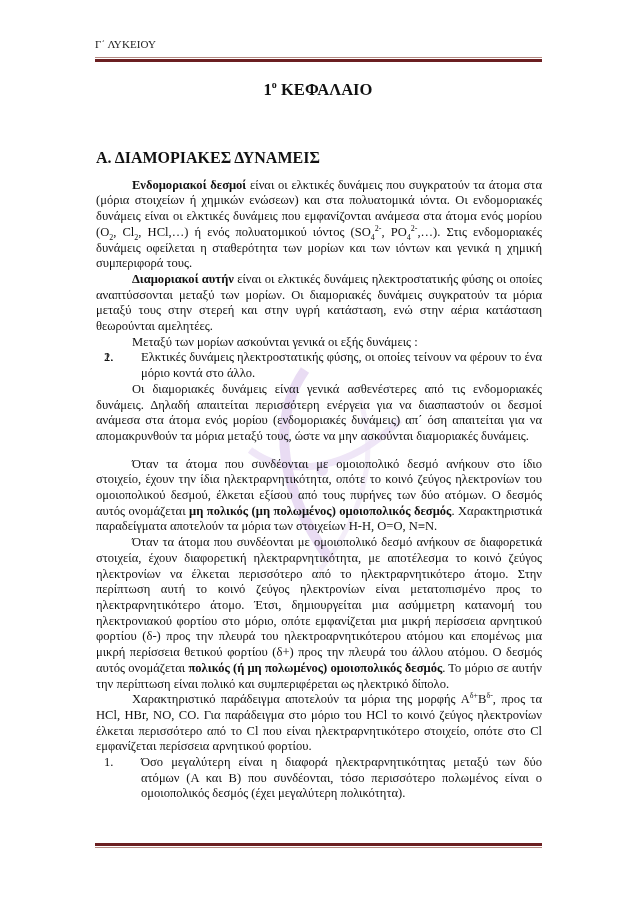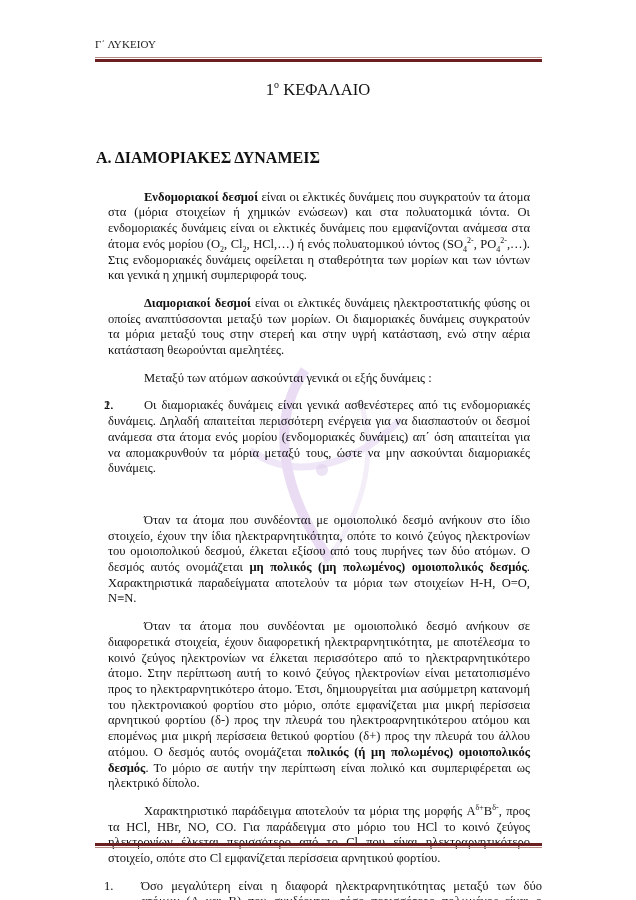--- a/index.html
+++ b/index.html
@@ -11,25 +11,25 @@
             display:flex; justify-content:space-between; font-size:11px; color:#222; letter-spacing:0.1px; }
   .rule-top { position:absolute; left:95px; right:94px; top:57px; }
   .rule-top .thin { height:1px; background:#b48a82; }
   .rule-top .thick { height:3px; background:#6b1f21; margin-top:1px; }
   .rule-bot { position:absolute; left:95px; right:94px; top:843px; }
   .rule-bot .thick { height:3px; background:#6b1f21; }
   .rule-bot .thin { height:1px; background:#b48a82; margin-top:1px; }
   .footer { position:absolute; left:96px; right:94px; top:851px; font-size:12.4px; color:#222; display:flex; }
   .footer .pnum { position:absolute; right:11px; }
   .title { position:absolute; left:80px; right:80px; top:80px; text-align:center;
-           font-weight:normal; font-size:16.6px; line-height:19px; }
+           font-weight:bold; font-size:16.6px; line-height:19px; }
   .title sup { font-size:10px; }
   .content { position:absolute; left:96px; right:94px; top:150px; font-size:12.55px; line-height:15.7px; }
   .h { font-weight:bold; font-size:16px; margin:0; }
-  p { margin:12px; text-align:justify; }
+  p { margin:0; text-align:justify; }
   .ind { text-indent:36px; }
   ol { margin:0; padding-left:0; list-style:none; }
   ol li { position:relative; padding-left:27px; margin-left:18px; text-align:justify; }
   ol li .num { position:absolute; left:-10px; }
   sub, sup { font-size:8px; line-height:0; }
   b { font-weight:bold; }
 </style>
 </head>
 <body>
 
@@ -53,27 +53,27 @@
   <div class="title">
     <div><span>1</span><sup>ο</sup><span> ΚΕΦΑΛΑΙΟ</span></div>
   </div>
 
   <div class="content">
     <p class="h">Α. ΔΙΑΜΟΡΙΑΚΕΣ ΔΥΝΑΜΕΙΣ</p>
     <div style="height:12px"></div>
 
     <p class="ind"><b>Ενδομοριακοί δεσμοί</b><span> είναι οι ελκτικές δυνάμεις που συγκρατούν τα άτομα στα (μόρια στοιχείων ή χημικών ενώσεων) και στα πολυατομικά ιόντα. Οι ενδομοριακές δυνάμεις είναι οι ελκτικές δυνάμεις που εμφανίζονται ανάμεσα στα άτομα ενός μορίου (O</span><sub>2</sub><span>, Cl</span><sub>2</sub><span>, HCl,…) ή ενός πολυατομικού ιόντος (SO</span><sub>4</sub><sup>2-</sup><span>, PO</span><sub>4</sub><sup>2-</sup><span>,…). Στις ενδομοριακές δυνάμεις οφείλεται η σταθερότητα των μορίων και των ιόντων και γενικά η χημική συμπεριφορά τους.</span></p>
 
-    <p class="ind"><b>Διαμοριακοί δεσμοί</b><span> είναι οι ελκτικές δυνάμεις ηλεκτροστατικής φύσης οι οποίες αναπτύσσονται μεταξύ των μορίων. Οι διαμοριακές δυνάμεις συγκρατούν τα μόρια μεταξύ τους στην στερεή και στην υγρή κατάσταση, ενώ στην αέρια κατάσταση θεωρούνται αμελητέες.</span></p>
+    <p class="ind"><b>Διαμοριακοί αυτήν</b><span> είναι οι ελκτικές δυνάμεις ηλεκτροστατικής φύσης οι οποίες αναπτύσσονται μεταξύ των μορίων. Οι διαμοριακές δυνάμεις συγκρατούν τα μόρια μεταξύ τους στην στερεή και στην υγρή κατάσταση, ενώ στην αέρια κατάσταση θεωρούνται αμελητέες.</span></p>
 
-    <p class="ind">Μεταξύ των ατόμων ασκούνται γενικά οι εξής δυνάμεις :</p>
+    <p class="ind">Μεταξύ των μορίων ασκούνται γενικά οι εξής δυνάμεις :</p>
 
     <ol>
       <li><span class="num">1.</span></li>
-      <li><span class="num">2.</span></li>
+      <li><span class="num">2.</span><span>Ελκτικές δυνάμεις ηλεκτροστατικής φύσης, οι οποίες τείνουν να φέρουν το ένα μόριο κοντά στο άλλο.</span></li>
     </ol>
 
     <p class="ind">Οι διαμοριακές δυνάμεις είναι γενικά ασθενέστερες από τις ενδομοριακές δυνάμεις. Δηλαδή απαιτείται περισσότερη ενέργεια για να διασπαστούν οι δεσμοί ανάμεσα στα άτομα ενός μορίου (ενδομοριακές δυνάμεις) απ΄ όση απαιτείται για να απομακρυνθούν τα  μόρια μεταξύ τους, ώστε να μην ασκούνται διαμοριακές δυνάμεις.</p>
 
     <div style="height:12px"></div>
 
     <p class="ind"><span>Όταν τα άτομα που συνδέονται με ομοιοπολικό δεσμό ανήκουν στο ίδιο στοιχείο, έχουν την ίδια ηλεκτραρνητικότητα, οπότε το κοινό ζεύγος ηλεκτρονίων του ομοιοπολικού δεσμού, έλκεται εξίσου από τους πυρήνες των δύο ατόμων. Ο δεσμός αυτός ονομάζεται </span><b>μη πολικός (μη πολωμένος) ομοιοπολικός δεσμός</b><span>. Χαρακτηριστικά παραδείγματα αποτελούν τα μόρια των στοιχείων H-H, O=O, N≡N.</span></p>
 
     <p class="ind"><span>Όταν τα άτομα που συνδέονται με ομοιοπολικό δεσμό ανήκουν σε διαφορετικά στοιχεία, έχουν διαφορετική ηλεκτραρνητικότητα, με αποτέλεσμα το κοινό ζεύγος ηλεκτρονίων να έλκεται περισσότερο από το ηλεκτραρνητικότερο άτομο. Στην περίπτωση αυτή το κοινό ζεύγος ηλεκτρονίων είναι μετατοπισμένο προς το ηλεκτραρνητικότερο άτομο. Έτσι, δημιουργείται μια ασύμμετρη κατανομή του ηλεκτρονιακού φορτίου στο μόριο, οπότε εμφανίζεται μια μικρή περίσσεια αρνητικού φορτίου (δ-) προς την πλευρά του ηλεκτροαρνητικότερου ατόμου και επομένως μια μικρή περίσσεια θετικού φορτίου (δ+) προς την πλευρά του άλλου ατόμου. Ο δεσμός αυτός ονομάζεται </span><b>πολικός (ή μη πολωμένος) ομοιοπολικός δεσμός</b><span>. Το μόριο σε αυτήν την περίπτωση είναι πολικό και συμπεριφέρεται ως ηλεκτρικό δίπολο.</span></p>
 

